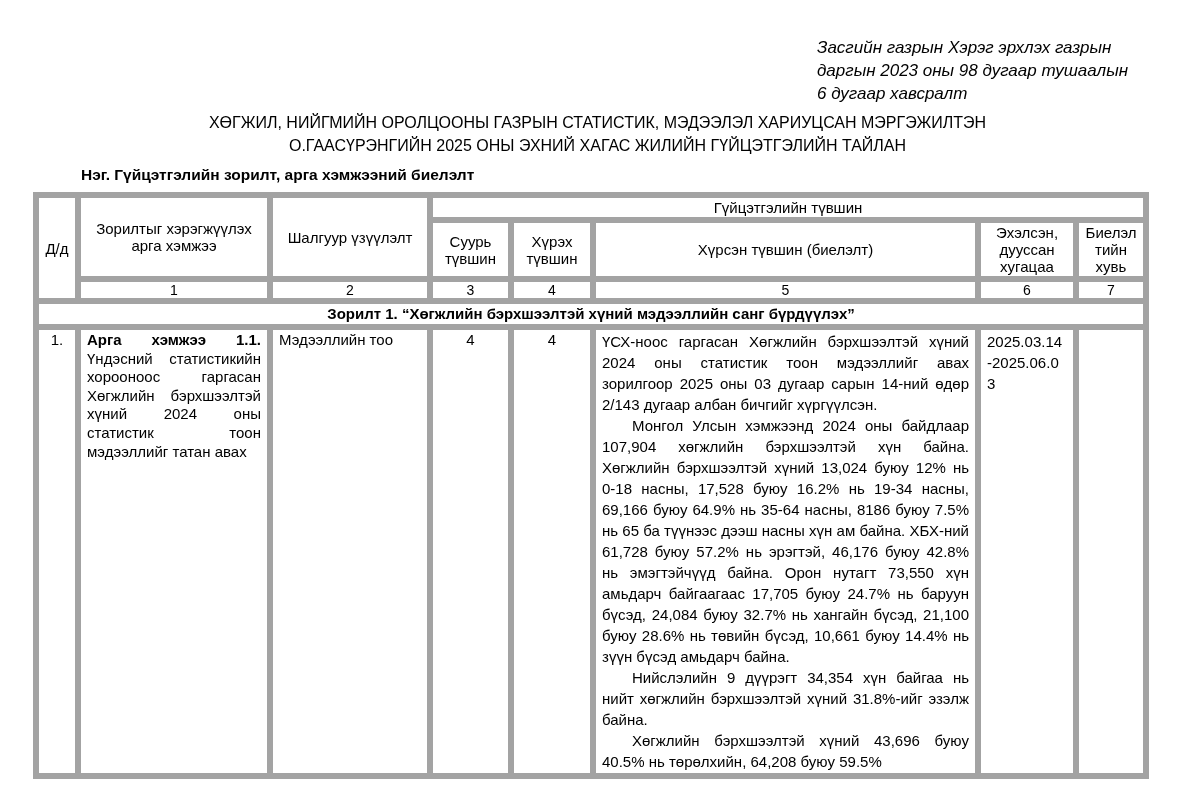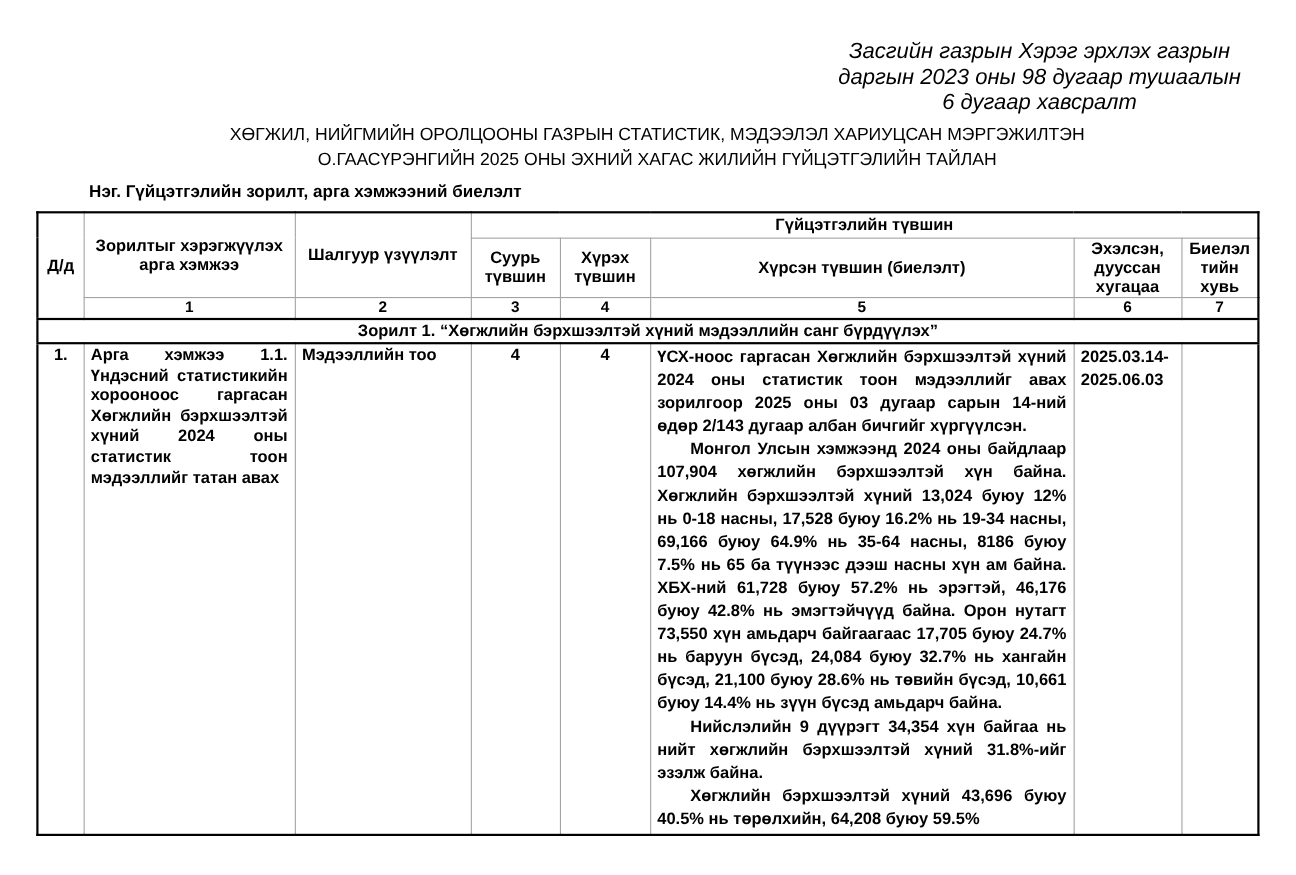--- a/index.html
+++ b/index.html
@@ -12,23 +12,23 @@
     position: relative;
     width: 1178px;
     height: 795px;
     background: #ffffff;
     overflow: hidden;
   }
   .note {
     position: absolute;
     top: 36px;
     right: 50px;
-    text-align: center;
+    text-align: left;
     font-style: italic;
-    font-size: 20px;
+    font-size: 17px;
     line-height: 23px;
   }
   .doc-title {
     position: absolute;
     top: 111px;
     left: 0;
     right: 0;
     text-align: center;
     font-size: 16px;
     line-height: 23px;
@@ -44,23 +44,23 @@
   table.report {
     position: absolute;
     top: 192px;
     left: 33px;
     width: 1110px;
     border-collapse: collapse;
     table-layout: fixed;
     font-size: 15px;
   }
   table.report th, table.report td {
-    border: 1px solid #a3a3a3;
+    border: 6px solid #a3a3a3;
     padding: 1px 6px;
-    font-weight: bold;
+    font-weight: normal;
     vertical-align: top;
     overflow: hidden;
   }
   table.report { border: 2px solid #000; }
   tr.hdr1 th { height: 23px; vertical-align: middle; text-align: center; }
   tr.hdr2 th { height: 52px; vertical-align: middle; text-align: center; line-height: 17px; }
   th.rowspan-head { vertical-align: middle; text-align: center; margin-left: 16px; }
   tr.colnums td { height: 20px; text-align: center; font-size: 14px; padding: 0 4px; }
   tr.goal-row td {
     height: 21px;

